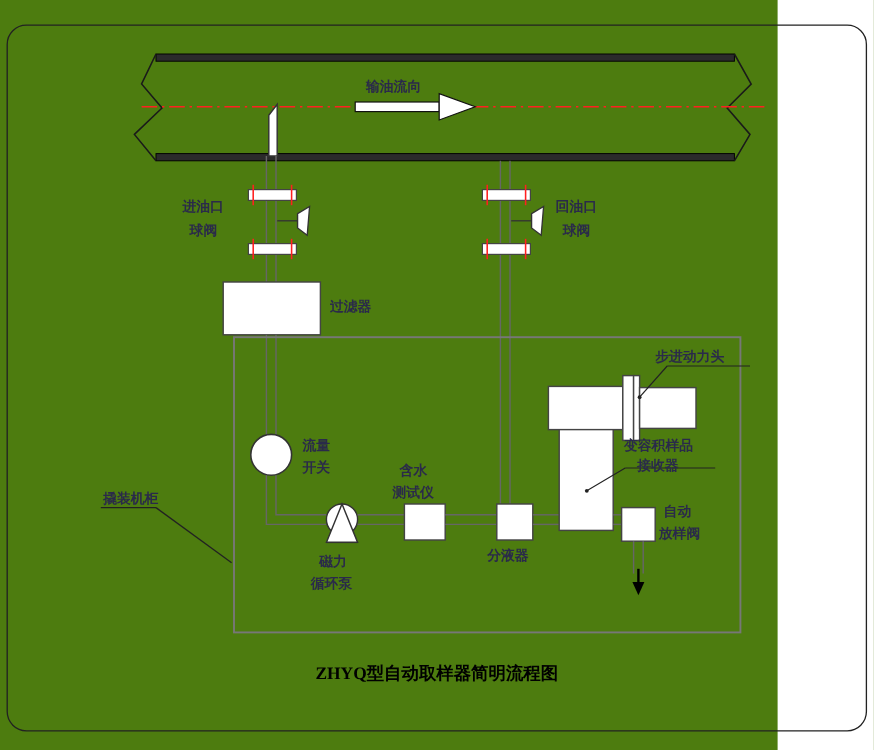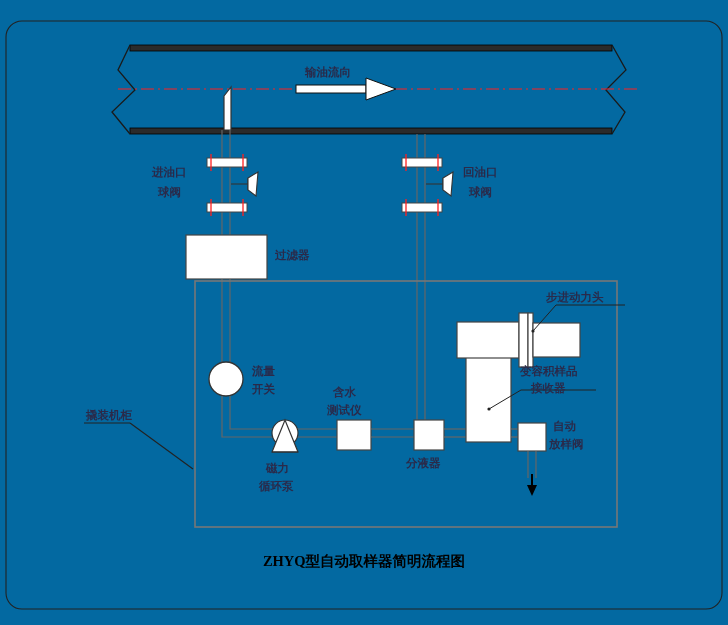--- a/index.html
+++ b/index.html
@@ -1,18 +1,18 @@
 <!DOCTYPE html>
 <html><head>
 <meta charset="utf-8">
 <style>
   html,body{margin:0;padding:0;background:#ffffff;}
   body{width:728px;height:625px;overflow:hidden;
        font-family:"Liberation Serif","DejaVu Serif",serif;}
-  #stage{position:relative;width:728px;height:625px;background:#0369a1;}
+  #stage{position:relative;width:648px;height:625px;background:#4d7c0f;}
   svg{display:block;}
   .lbl{font-family:"Liberation Serif","DejaVu Serif",serif;font-weight:bold;}
 </style>
 </head>
 <body>
 
 <div id="stage">
 <svg width="728" height="625" viewBox="0 0 728 625">
 
   <rect x="6" y="21" width="716" height="588" rx="16" ry="16" fill="none" stroke="#222222" stroke-width="1.1"></rect>

